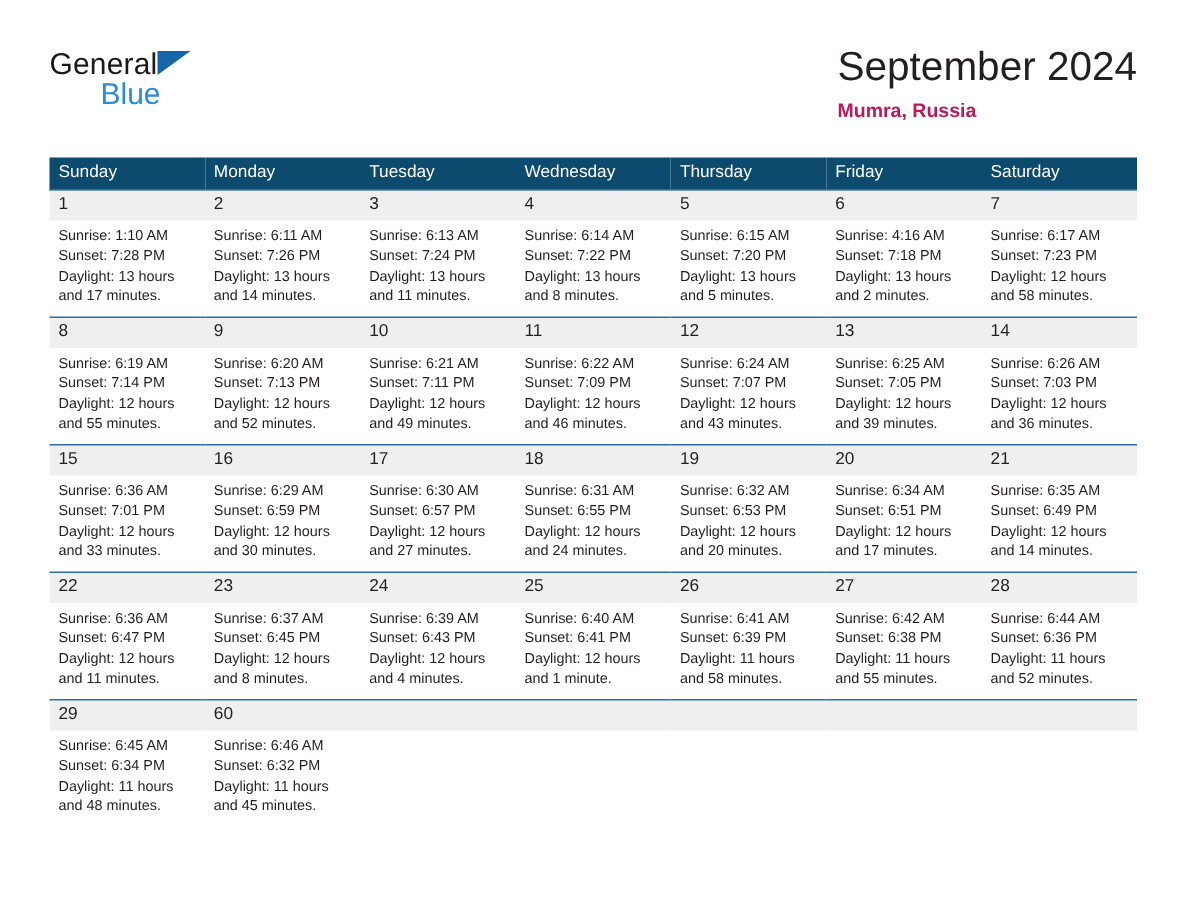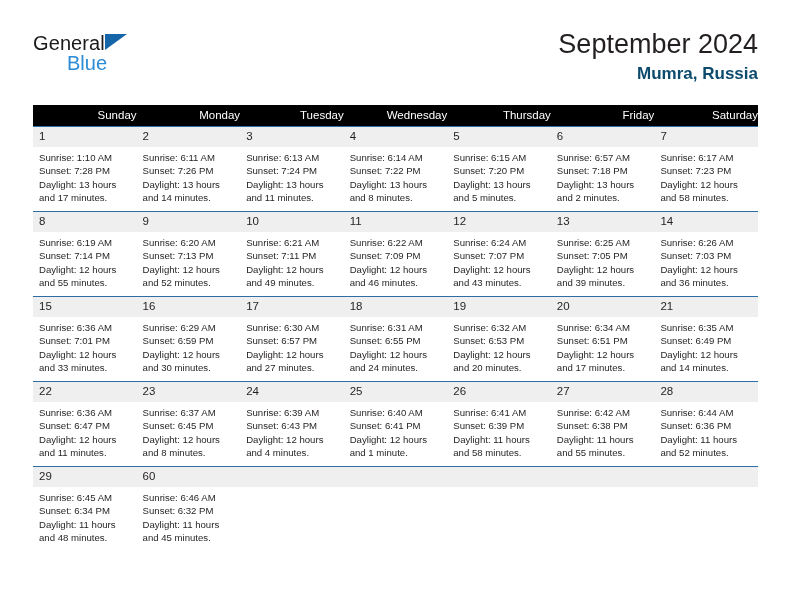--- a/index.html
+++ b/index.html
@@ -60,56 +60,55 @@
     margin-top: -2px;
     font-size: 20px;
     line-height: 22px;
     color: #2b8bd4;
     font-weight: 400;
   }
   .title-block {
     position: absolute;
     right: 0;
     top: 0;
-    text-align: right;
   }
   .cal-title {
     font-size: 27px;
     line-height: 32px;
     font-weight: 400;
     color: #231f20;
     white-space: nowrap;
   }
   .cal-subtitle {
-    font-size: 17px;
+    font-size: 13px;
     line-height: 18px;
     margin-top: 5px;
     font-weight: 700;
-    color: #0c4a6e;
+    color: #be185d;
     white-space: nowrap;
   }
 
   
   .calendar {
     position: absolute;
     left: 33px;
     top: 105px;
     width: 725px;
   }
   table.cal {
     width: 725px;
     border-collapse: collapse;
     table-layout: fixed;
   }
   table.cal th {
-    background: #000000;
+    background: #0c4a6e;
     color: #ffffff;
     font-size: 11.5px;
     font-weight: 400;
-    text-align: right;
+    text-align: left;
     padding: 4px 0 5px 6px;
     height: 12px;
     border: none;
     margin-left: 24px;
   }
   table.cal td {
     vertical-align: top;
     padding: 0;
     border: none;
     border-top: 1.6px solid #2e6da4;
@@ -230,21 +229,21 @@
                   <div>Sunset: 7:20 PM</div>
                   <div>Daylight: 13 hours</div>
                   <div>and 5 minutes.</div>
                 </div>
               </div>
             </td>
             <td>
               <div class="cell-inner">
                 <div class="daynum">6</div>
                 <div class="details">
-                  <div>Sunrise: 6:57 AM</div>
+                  <div>Sunrise: 4:16 AM</div>
                   <div>Sunset: 7:18 PM</div>
                   <div>Daylight: 13 hours</div>
                   <div>and 2 minutes.</div>
                 </div>
               </div>
             </td>
             <td>
               <div class="cell-inner">
                 <div class="daynum">7</div>
                 <div class="details">

